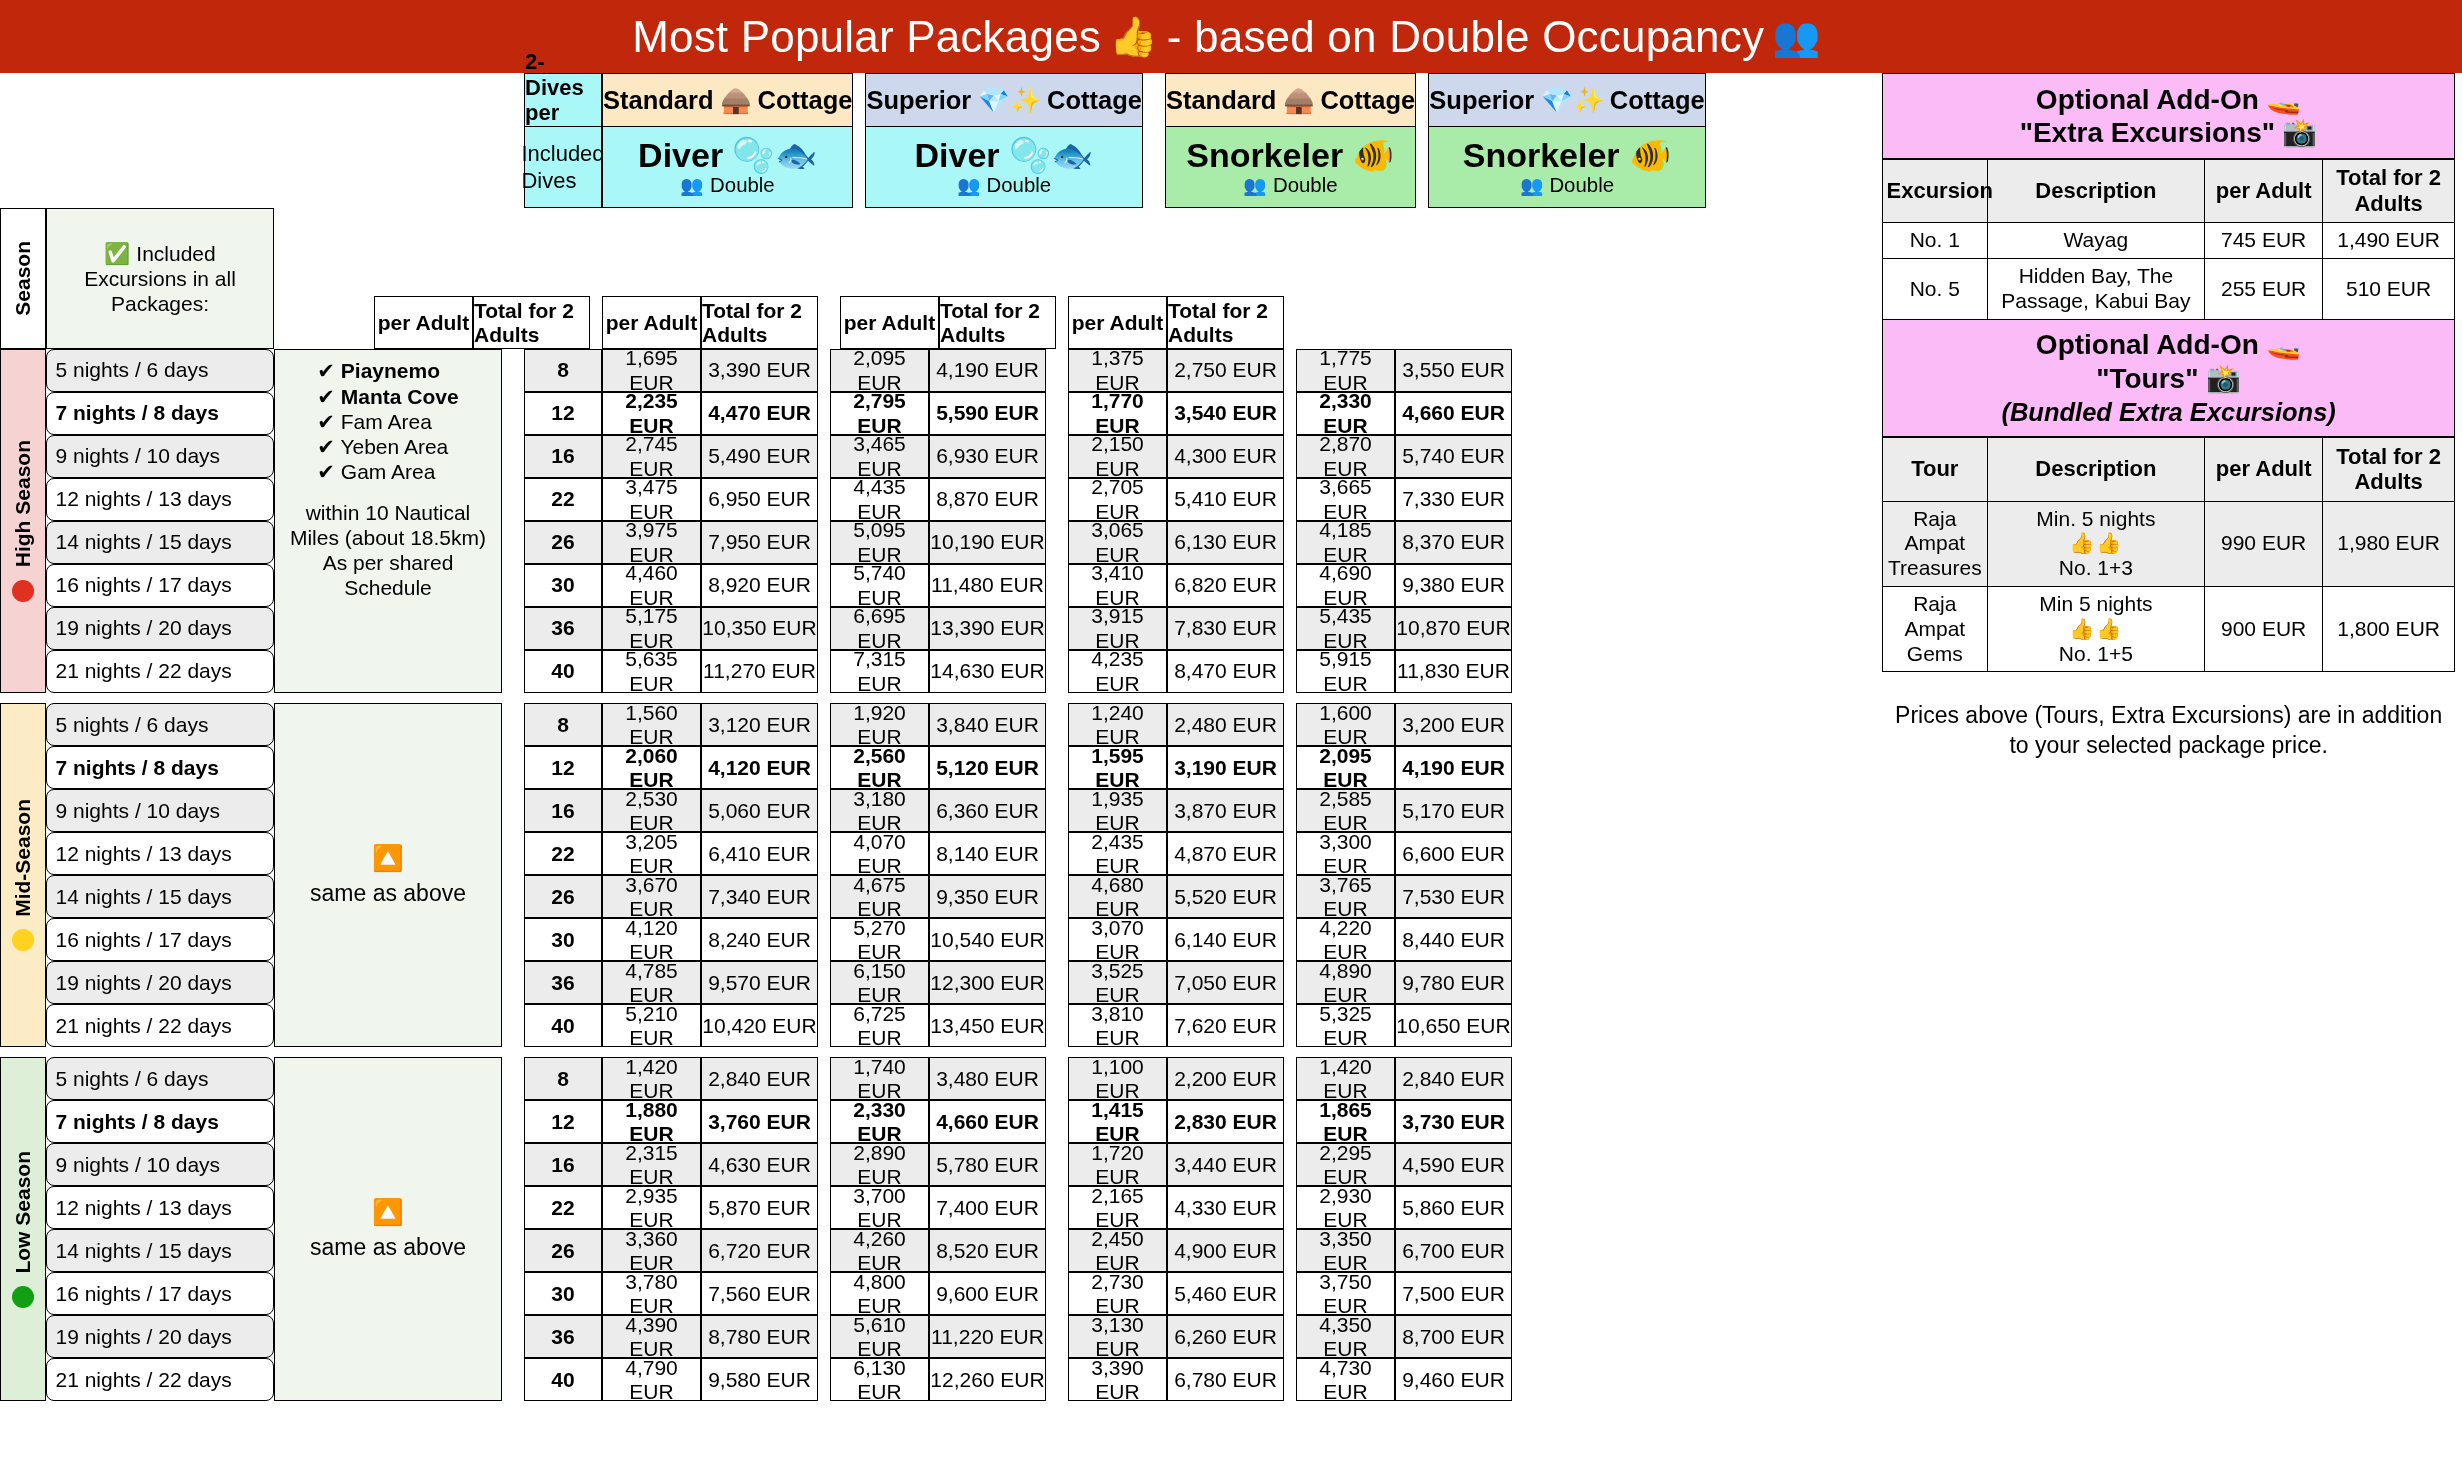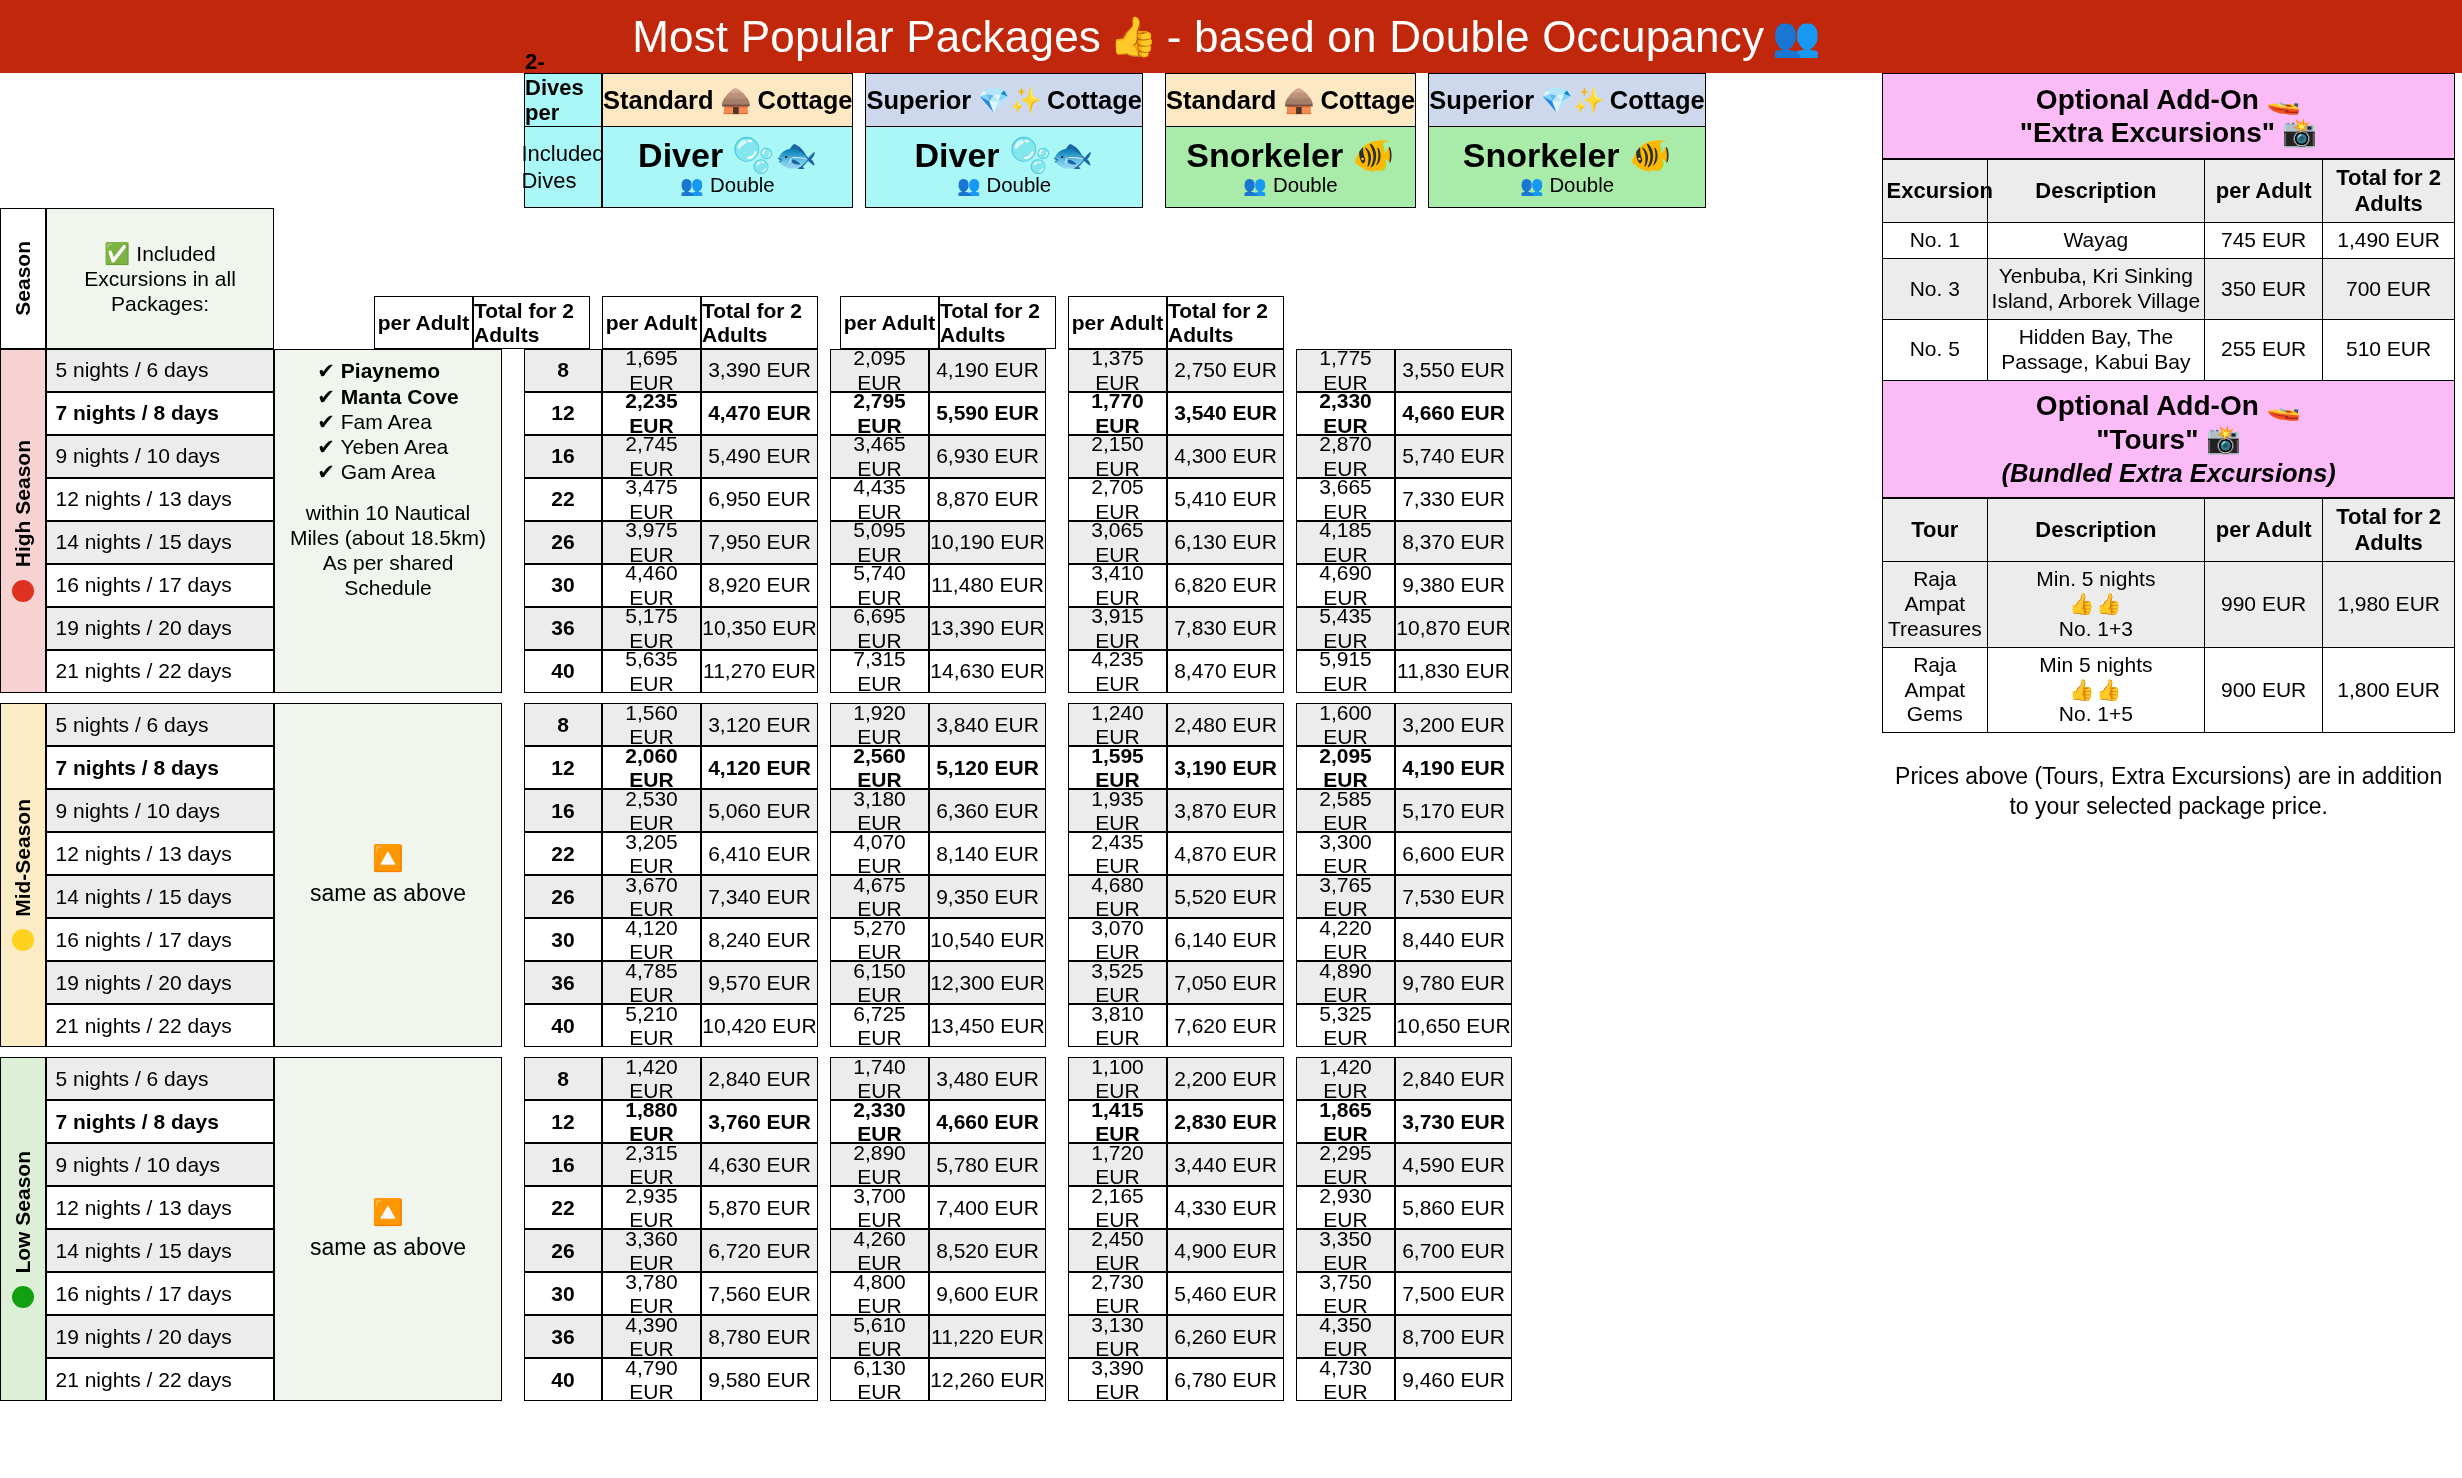--- a/index.html
+++ b/index.html
@@ -112,21 +112,21 @@
   }
   .season-label .dot {
     width: 22px; height: 22px; border-radius: 50%;
     margin-top: 12px;
   }
   .season-label.high { background: #F6D2D2; }
   .season-label.mid  { background: #FCECC6; }
   .season-label.low  { background: #DDEFD6; }
 
   .nights-col { width: 228px; }
-  .nights-cell { height: 43px; font-size: 21px; justify-content: flex-start; padding-left: 8.5px; }
+  .nights-cell { height: 43px; font-size: 21px; justify-content: flex-start; padding-left: 8.5px; border-radius: 8px; }
 
   .incl-col {
     width: 228px;
     border: 1.7px solid #000;
     background: #F0F6EE;
     display: flex; flex-direction: column;
     align-items: center; justify-content: flex-start;
     padding: 6.8px 5.1px;
     font-size: 21px; line-height: 1.2;
   }
@@ -869,26 +869,20 @@
           <th class="c-pa">per Adult</th>
           <th class="c-ta">Total for 2 Adults</th>
         </tr>
       </thead>
       <tbody id="exc-body">
           <tr class="">
             <td>No. 1</td>
             <td>Wayag</td>
             <td>745 EUR</td>
             <td>1,490 EUR</td>
-          </tr>
-          <tr class="shade">
-            <td>No. 3</td>
-            <td>Yenbuba, Kri Sinking Island, Arborek Village</td>
-            <td>350 EUR</td>
-            <td>700 EUR</td>
           </tr>
           <tr class="">
             <td>No. 5</td>
             <td>Hidden Bay, The Passage, Kabui Bay</td>
             <td>255 EUR</td>
             <td>510 EUR</td>
           </tr>
         </tbody>
     </table>
 

